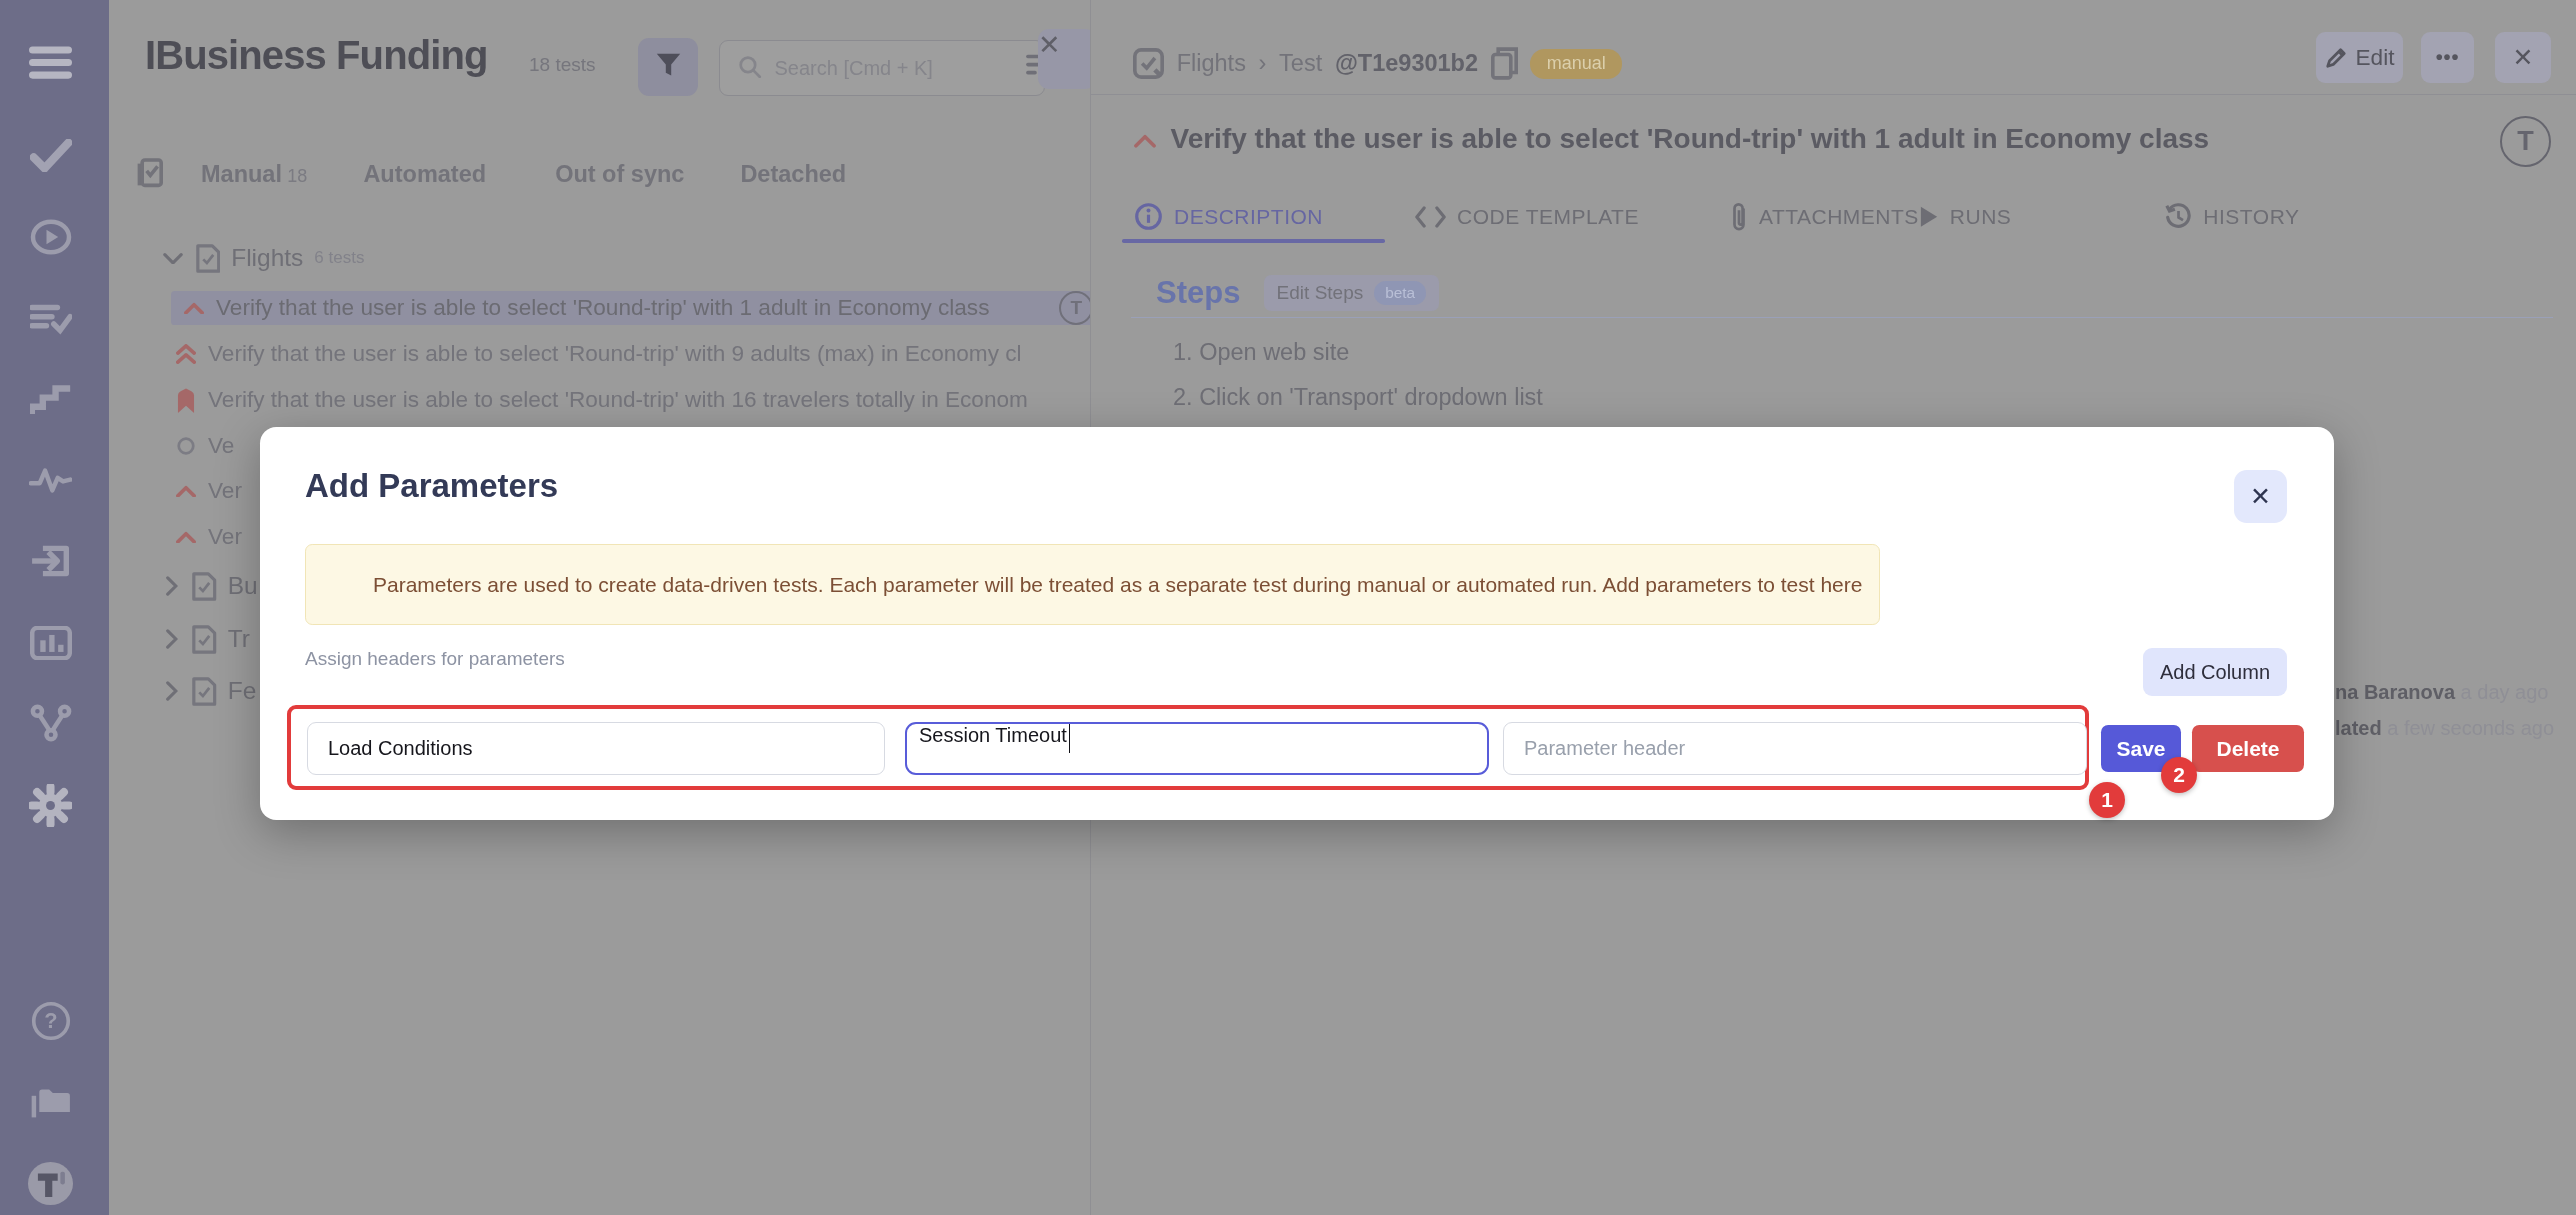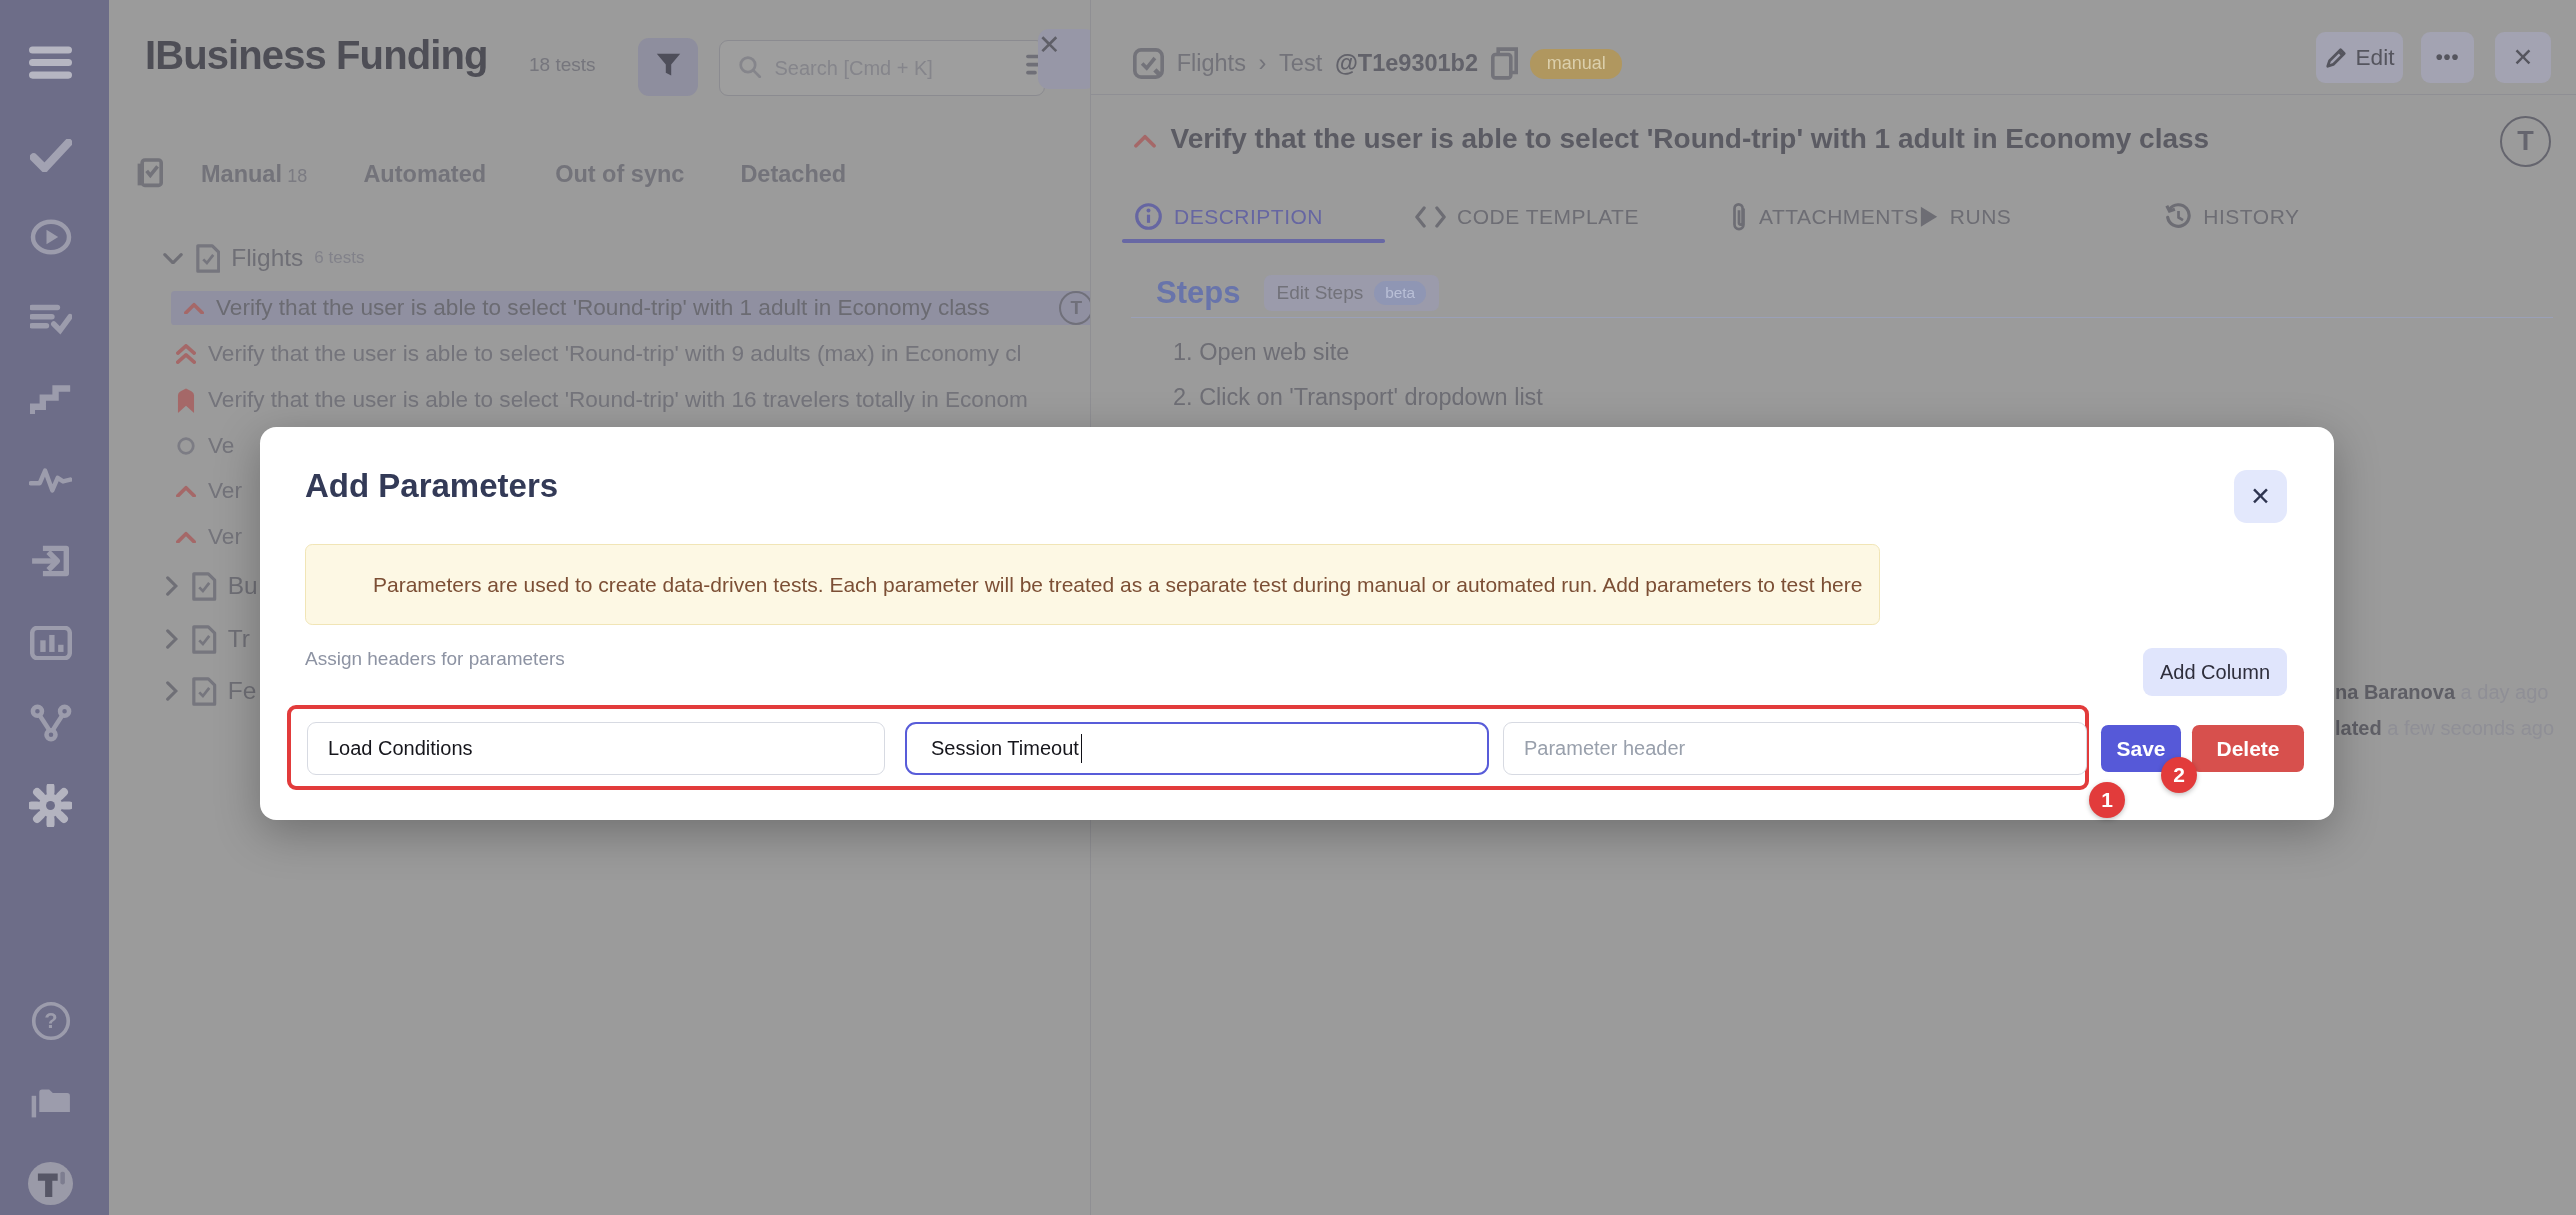--- a/index.html
+++ b/index.html
@@ -78,21 +78,21 @@
   #modal-close{left:1974px;top:43px;width:53px;height:53px;background:#e3e8fc;border-radius:12.7px;
                display:flex;align-items:center;justify-content:center;font-size:25px;color:#2e3450;}
   .banner{left:45px;top:117px;width:1575px;height:81px;background:#fdf8e4;border:1.8px solid #f1e5b6;
           border-radius:7.2px;display:flex;align-items:center;padding-left:67px;box-sizing:border-box;}
   .banner-text{font-size:21px;color:#7c4f35;}
   .assign-label{left:45px;top:221px;font-size:19px;color:#8d93a3;}
   #add-column-btn{left:1883px;top:221px;width:144px;height:48px;background:#e0e5fc;border-radius:9px;
                   display:flex;align-items:center;justify-content:center;font-size:20px;color:#2e2e3c;}
   #red-rect{left:27px;top:278px;width:1802px;height:85px;border:4.5px solid #e23b3b;border-radius:9px;box-sizing:border-box;}
   .pinput{top:295px;height:53px;border:1.8px solid #d7dae2;border-radius:9px;box-sizing:border-box;
-          font-size:20px;color:#16161c;padding:0 24px;background:#fff;display:flex;align-items:center;
+          font-size:20px;color:#16161c;padding:0 12px;background:#fff;display:flex;
           font-family:inherit;}
   #pinput-1-wrap{left:47px;top:295px;width:578px;height:53px;}
   #pinput-2{left:645px;width:584px;border:2.7px solid #585cd9;border-radius:11px;}
   #pinput-3-wrap{left:1243px;top:295px;width:584px;height:53px;}
   #pinput-1-wrap input,#pinput-3-wrap input{width:100%;height:100%;border:1.8px solid #d7dae2;border-radius:9px;
       box-sizing:border-box;font-size:20px;color:#16161c;padding:8px 20px;font-family:inherit;outline:none;}
   #pinput-3-wrap input::placeholder{color:#99a0ac;}
   .caret{width:1.8px;height:29px;background:#101016;margin-left:1.8px;}
   #save-btn{left:1841px;top:298px;width:80px;height:47px;background:#5659d8;color:#ffffff;border-radius:7.2px;
             display:flex;align-items:center;justify-content:center;font-size:21px;font-weight:bold;}

